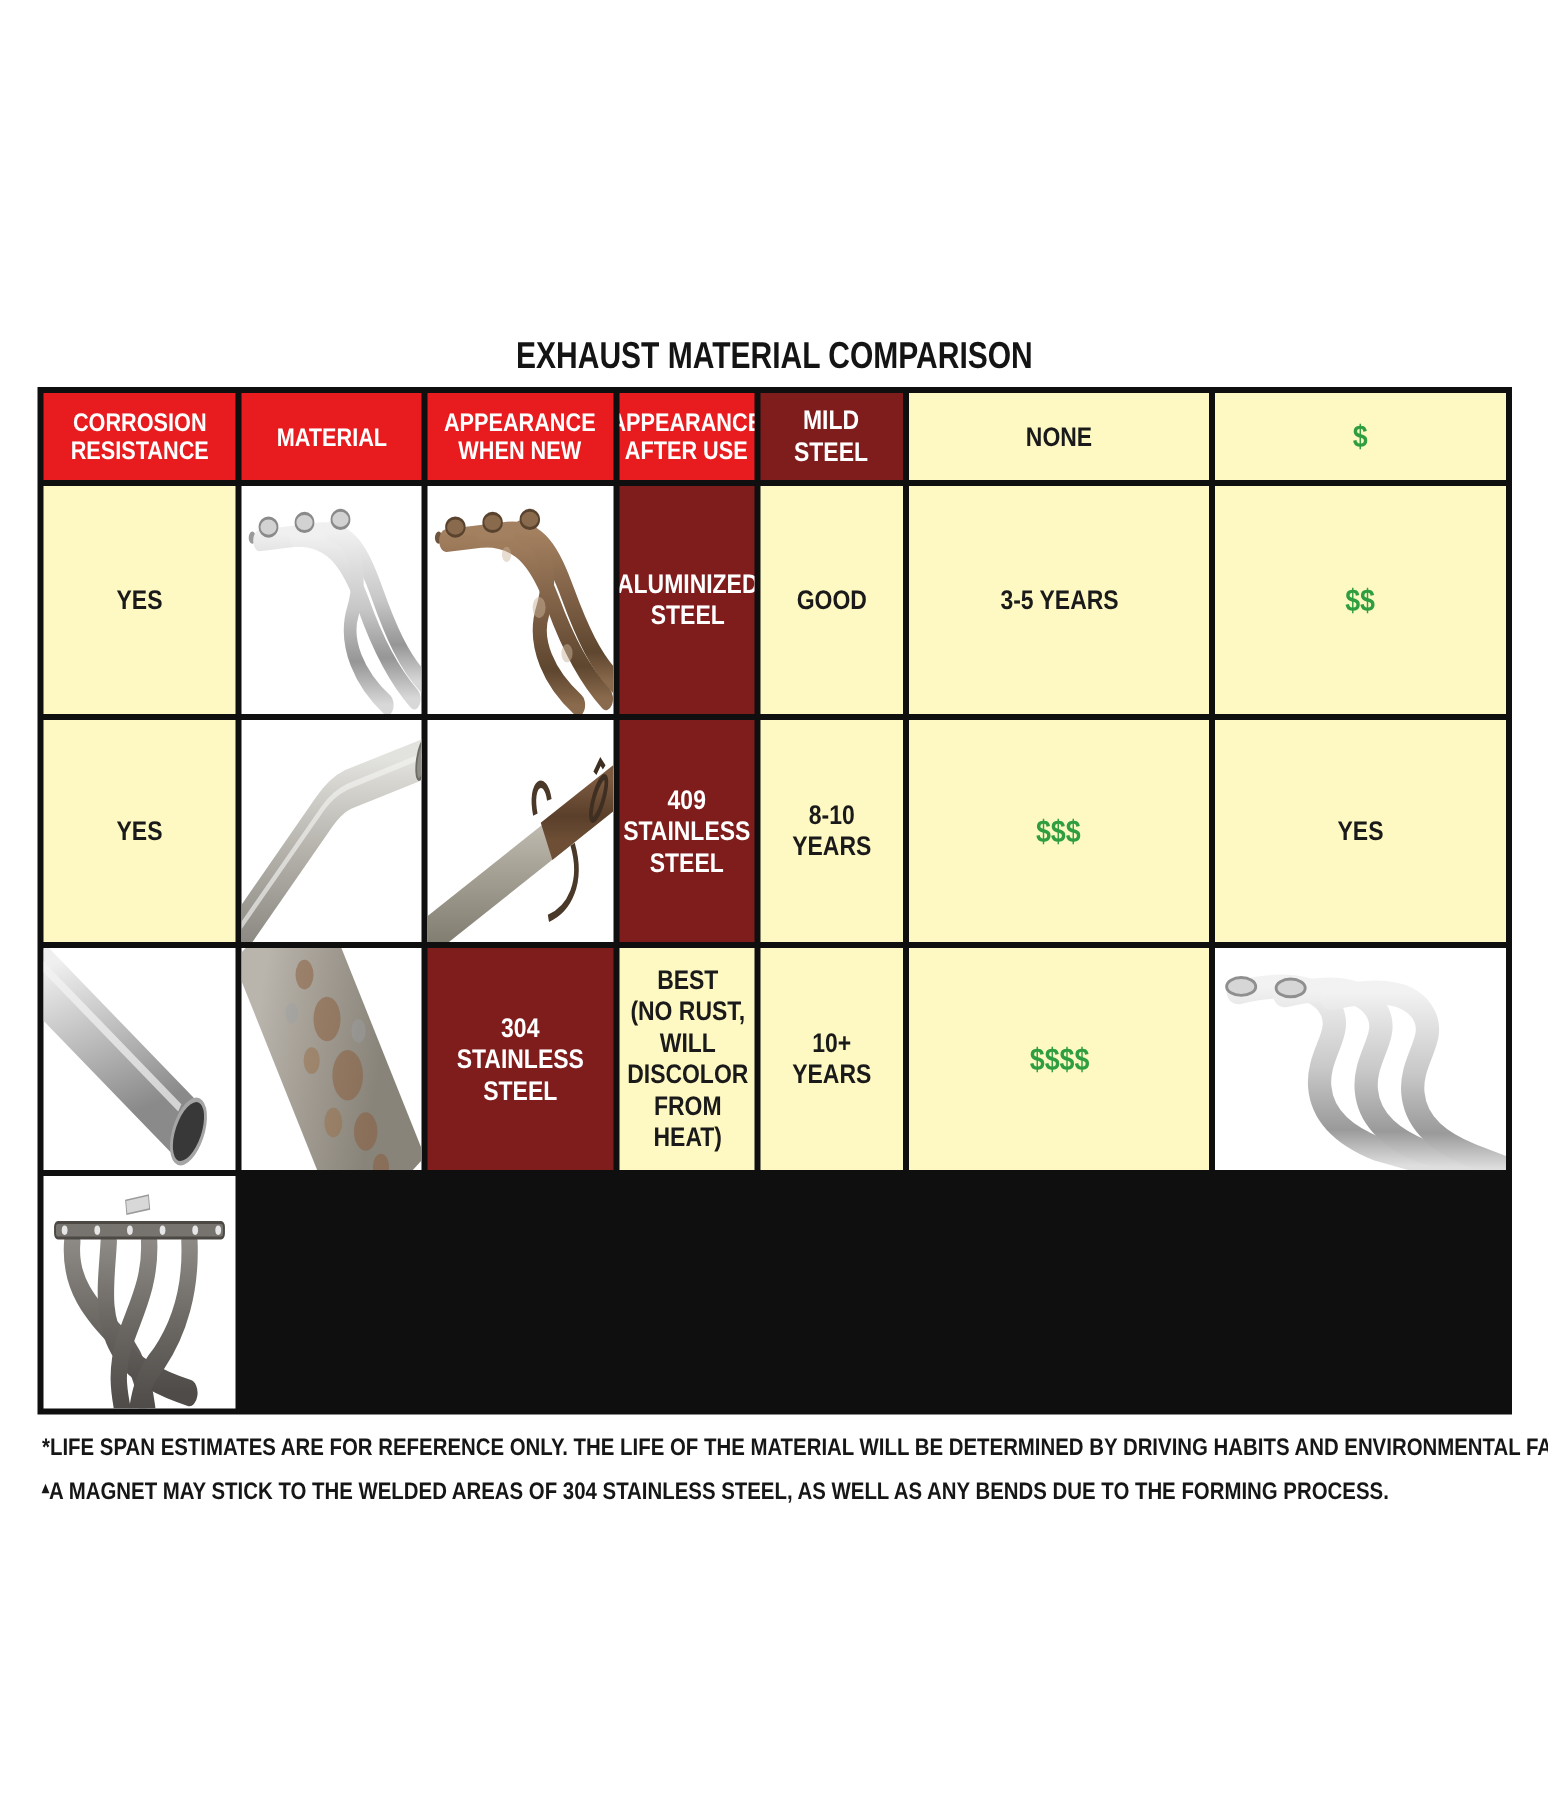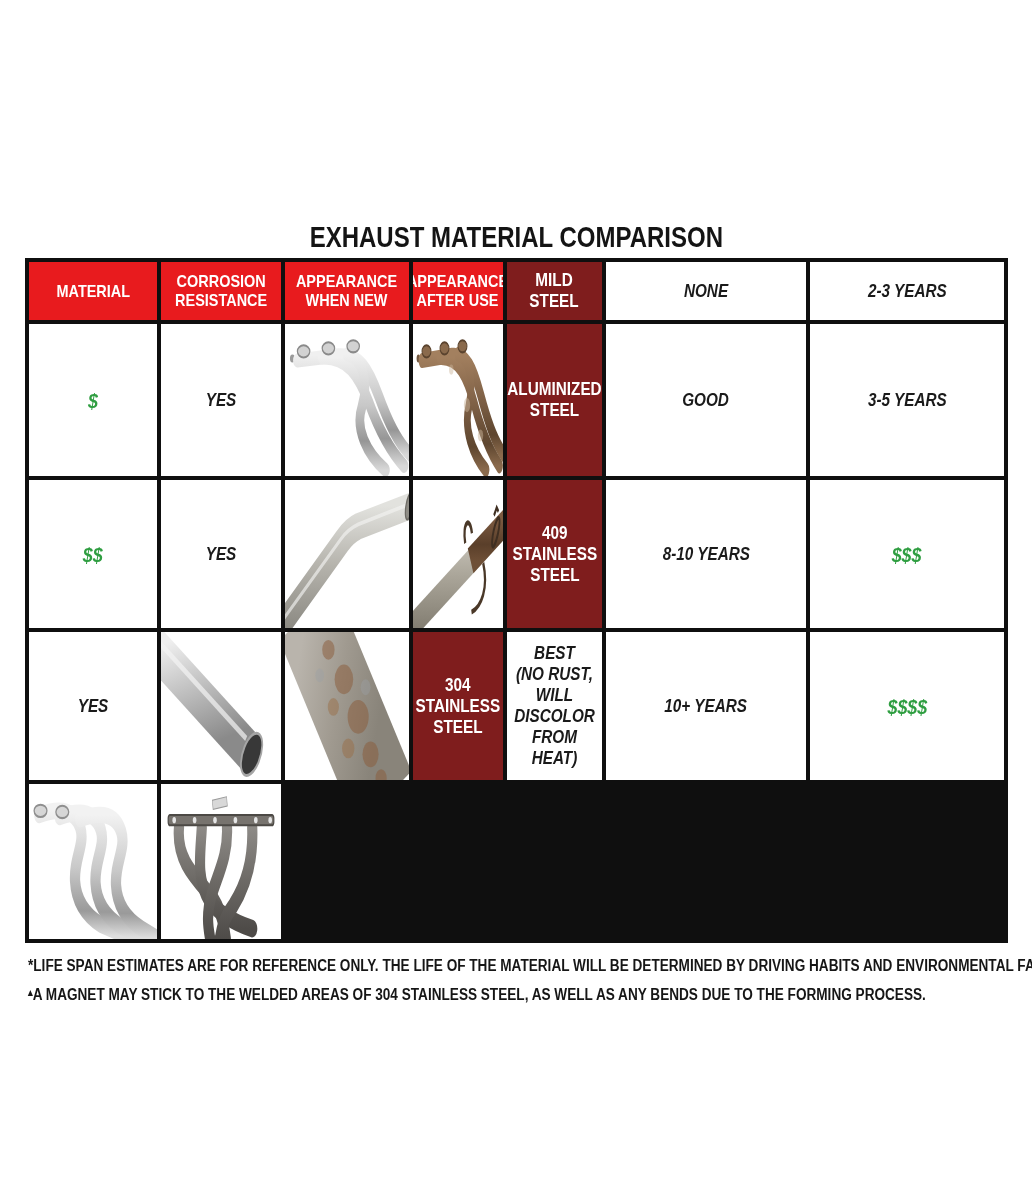--- a/index.html
+++ b/index.html
@@ -2,34 +2,34 @@
 <html><head>
 <meta charset="utf-8">
 <style>
   html,body{margin:0;padding:0;}
   body{
     width:1032px;height:1200px;background:#ffffff;position:relative;overflow:hidden;
     font-family:"Liberation Sans", sans-serif;color:#141414;
   }
   .title{
     position:absolute;top:219px;left:0;width:1032px;text-align:center;
-    font-size:30px;font-weight:bold;letter-spacing:0px;color:#141414;line-height:36px;
+    font-size:25px;font-weight:bold;letter-spacing:0px;color:#141414;line-height:36px;
   }
   .cond-t{display:inline-block;transform:scaleX(0.8);transform-origin:center;white-space:nowrap;}
   .cond{display:inline-block;transform:scaleX(0.85);transform-origin:center;}
   .grid{
     position:absolute;left:25px;top:258px;width:983px;height:685px;
     background:#0f0f0f;display:grid;box-sizing:border-box;padding:4px;gap:4px;
     grid-template-columns:128px 120px 124px 90px 95px 200px 194px;
     grid-template-rows:58px 152px 148px 148px 155px;
   }
   .cell{display:flex;align-items:center;justify-content:center;text-align:center;overflow:hidden;}
   .th{background:#e81b1e;color:#ffffff;font-weight:bold;font-size:17px;line-height:19px;}
   .mat{background:#7f1d1d;color:#ffffff;font-weight:bold;font-size:18px;line-height:21px;}
-  .val{background:#ffffff;color:#1a1a1a;font-weight:bold;font-size:18px;line-height:21px;font-style:italic;}
+  .val{background:#fef9c3;color:#1a1a1a;font-weight:bold;font-size:18px;line-height:21px;}
   .cost{color:#2f9e41;font-size:21px;}
   .cell-text{white-space:pre-line;}
   .sup{font-size:11px;font-weight:bold;vertical-align:9px;display:inline-block;transform:scaleX(0.9);}
   .photo{background:#ffffff;padding:0;}
   .photo svg{width:100%;height:100%;display:block;}
   .footnotes{position:absolute;left:28px;top:953px;width:1000px;}
   .fn-line{height:26px;line-height:26px;font-weight:bold;font-size:16px;color:#161616;white-space:nowrap;}
   .fn-inner{display:inline-block;transform:scaleX(0.85);transform-origin:left center;white-space:nowrap;}
   .fn-marker{font-weight:bold;}
   .fn-marker-sup{font-size:11px;vertical-align:4px;}
@@ -37,44 +37,41 @@
 </head>
 <body>
 
 <div class="title">
   <span class="cond-t">EXHAUST MATERIAL COMPARISON</span>
 </div>
 
 <div class="grid">
 
   <div class="cell th">
-      <span class="cond cell-text">MATERIAL</span>
-    </div>
-  <div class="cell th">
       <span class="cond cell-text">CORROSION
 RESISTANCE</span>
     </div>
   <div class="cell th">
+      <span class="cond cell-text">MATERIAL</span>
+    </div>
+  <div class="cell th">
       <span class="cond cell-text">APPEARANCE
 WHEN NEW</span>
     </div>
   <div class="cell th">
       <span class="cond cell-text">APPEARANCE
 AFTER USE</span>
     </div>
 
   <div class="cell mat">
       <span class="cond cell-text">MILD
 STEEL</span>
     </div>
   <div class="cell val">
       <span class="cond cell-text">NONE</span>
-    </div>
-  <div class="cell val">
-      <span class="cond cell-text">2-3 YEARS</span>
     </div>
   <div class="cell val cost">
       <span class="cond cell-text">$</span>
     </div>
   <div class="cell val">
       <span class="cond cell-text">YES</span>
       <span class="sup"></span>
     </div>
   <div class="cell photo" aria-label="New shiny mild steel exhaust headers">
     <svg viewBox="0 0 200 150" preserveAspectRatio="none">

